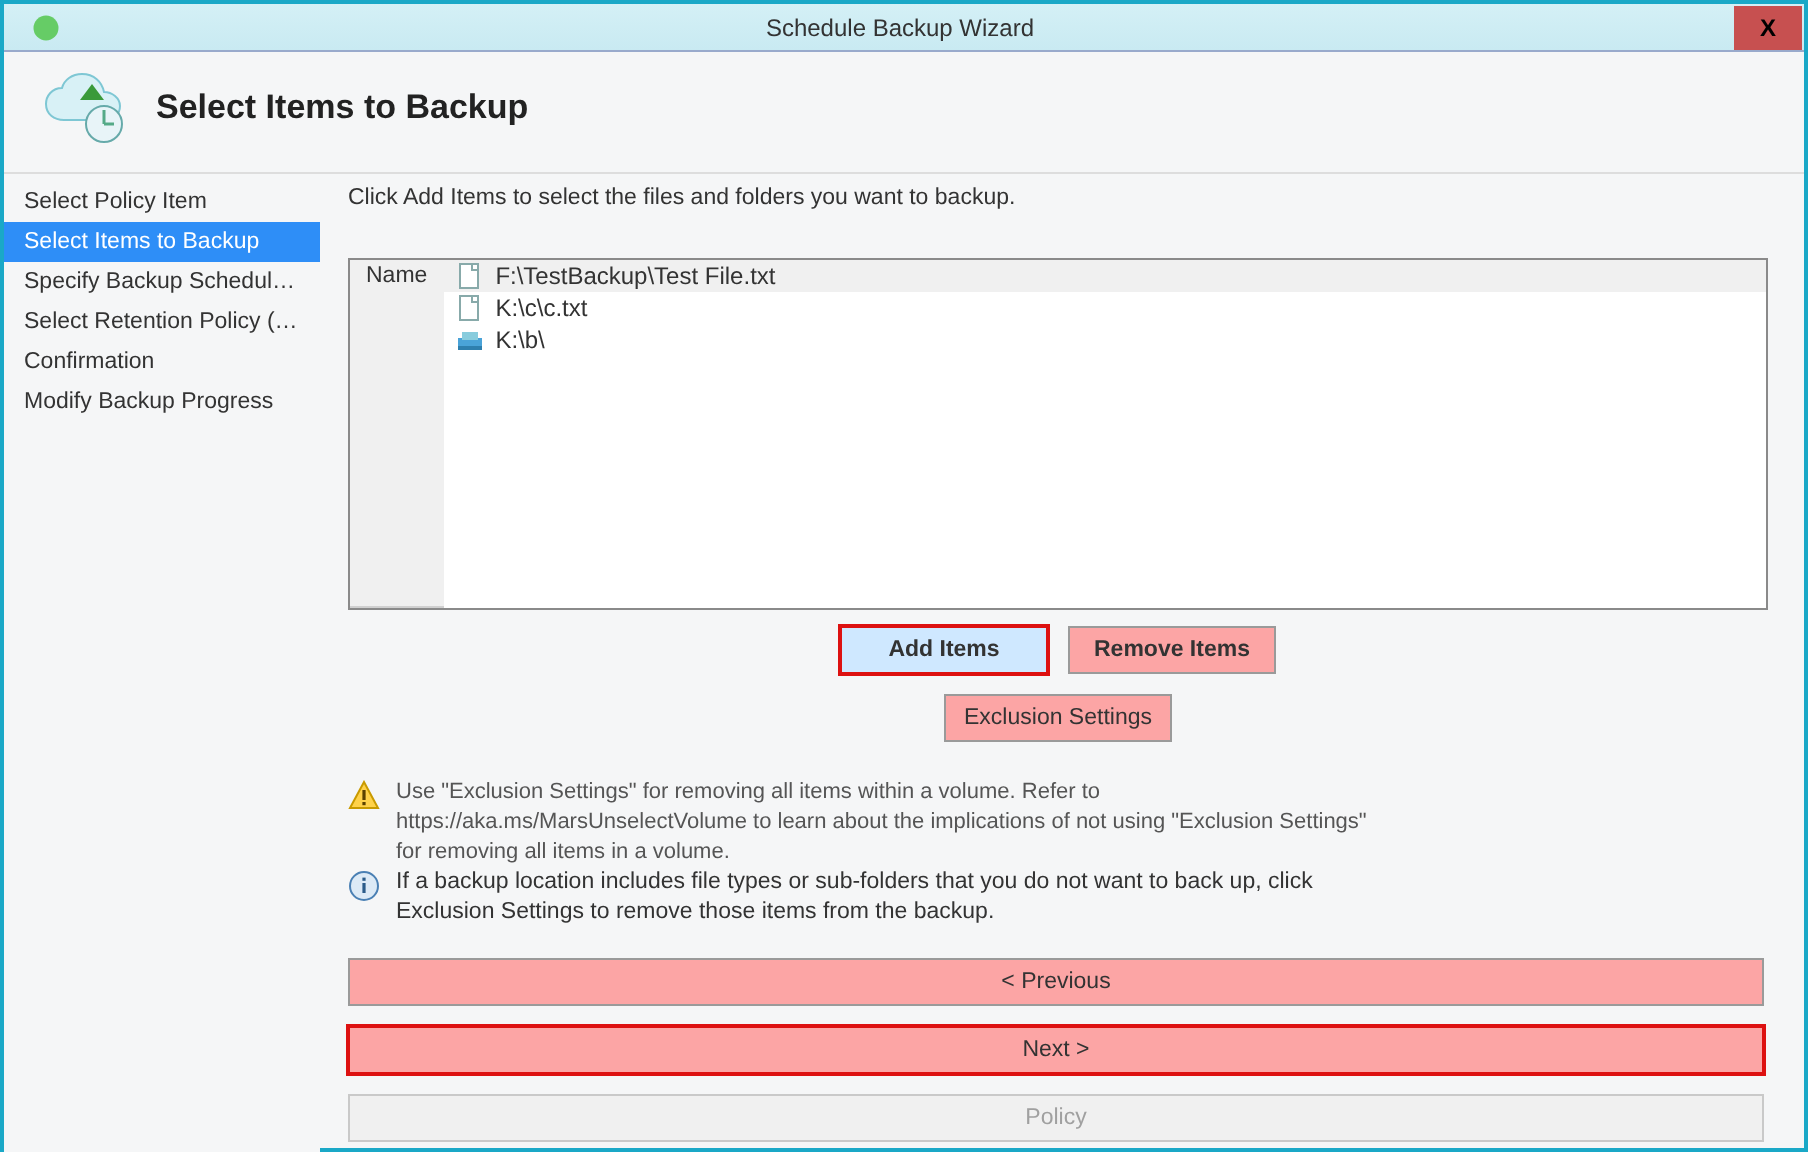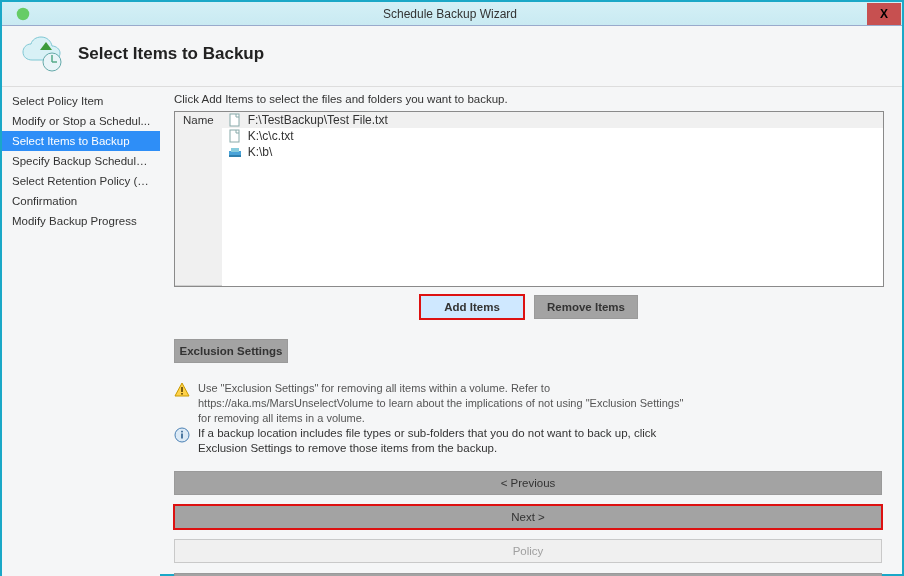--- a/index.html
+++ b/index.html
@@ -12,31 +12,31 @@
   .body { display:flex; flex-direction:column; height:calc(100% - 24px); }
   .header { display:flex; align-items:center; gap:12px; padding:10px 16px 14px 16px; }
   .header .heading { font-size:17px; font-weight:600; color:#222; }
   .cloud-icon { width:48px; height:36px; position:relative; }
   .cloud-icon svg { width:48px; height:36px; }
   .content { flex:1; display:flex; border-top:1px solid #ddd; }
   .sidebar { width:158px; background:#f5f6f7; display:flex; flex-direction:column; padding-top:4px; }
   .sidebar .step { padding:4px 8px 4px 10px; font-size:11.5px; color:#333; white-space:nowrap; overflow:hidden; text-overflow:ellipsis; cursor:default; }
   .sidebar .step.active { background:#2e8ef7; color:#fff; }
   .main { flex:1; padding:6px 18px 10px 14px; display:flex; flex-direction:column; }
-  .instruction { font-size:11.5px; color:#333; margin-bottom:6px; }
+  .instruction { font-size:11.5px; color:#333; margin-bottom:24px; }
   .listbox { border:1px solid #8a8a8a; background:#fff; height:176px; display:flex; }
   .list-header { background:#f0f0f0; border-bottom:1px solid #d0d0d0; padding:2px 8px; font-size:11.5px; }
   .list-body { flex:1; overflow:auto; }
   .list-row { display:flex; align-items:center; gap:6px; padding:1px 6px; font-size:12px; }
   .list-row.sel { background:#f0f0f0; }
   .file-ico { width:14px; height:14px; display:inline-block; }
   .file-ico svg { width:14px; height:14px; }
   .btn-row { display:flex; justify-content:center; gap:10px; margin-top:8px;font-weight:bold; }
-  .btn-row2 { display:flex; justify-content:flex-start; margin-top:20px;font-weight:bold; }
-  .btn { min-width:104px; height:24px; border:1px solid #9a9a9a; background:#a3a3a3; font-size:11.5px; display:flex; align-items:center; justify-content:center; color:#333; cursor:default; }
+  .btn-row2 { display:flex; justify-content:center; margin-top:10px; }
+  .btn { min-width:104px; height:24px; border:1px solid #9a9a9a; background:#fca5a5; font-size:11.5px; display:flex; align-items:center; justify-content:center; color:#333; cursor:default; }
   .btn.highlight-red { outline:2px solid #d11; outline-offset:-1px; }
   .btn.primary-blue { background:#cfe8ff; border:1px solid #5aa0e0; }
   .btn.disabled { color:#a0a0a0; background:#f0f0f0; border-color:#c9c9c9; }
   .hint { display:flex; gap:8px; margin-top:18px; font-size:11px; color:#555; line-height:1.35; max-width:520px; }
   .hint .hicon { width:16px; flex:0 0 16px; padding-top:1px; }
   .spacer { flex:1; }
   .info-block { display:flex; gap:8px; font-size:11.5px; color:#333; line-height:1.35; max-width:520px; margin-bottom:14px; }
   .info-block .hicon { width:16px; flex:0 0 16px; padding-top:1px; }
   .footer { display:flex; justify-content:flex-end; gap:10px; padding-right:2px;flex-direction:column; }
   .footer .btn { min-width:84px; }
@@ -68,21 +68,20 @@
           <line x1="34" y1="26" x2="39" y2="26" stroke="#5a8" stroke-width="1.5"></line>
         </svg>
       </div>
       <div class="heading">Select Items to Backup</div>
     </div>
 
     <div class="content">
 
       <div class="sidebar">
         <div class="step">Select Policy Item</div>
-        <div class="step">Modify or Stop a Schedul...</div>
         <div class="step active">Select Items to Backup</div>
         <div class="step">Specify Backup Schedule ...</div>
         <div class="step">Select Retention Policy (F...</div>
         <div class="step">Confirmation</div>
         <div class="step">Modify Backup Progress</div>
       </div>
 
       <div class="main">
         <div class="instruction">Click Add Items to select the files and folders you want to backup.</div>
 

